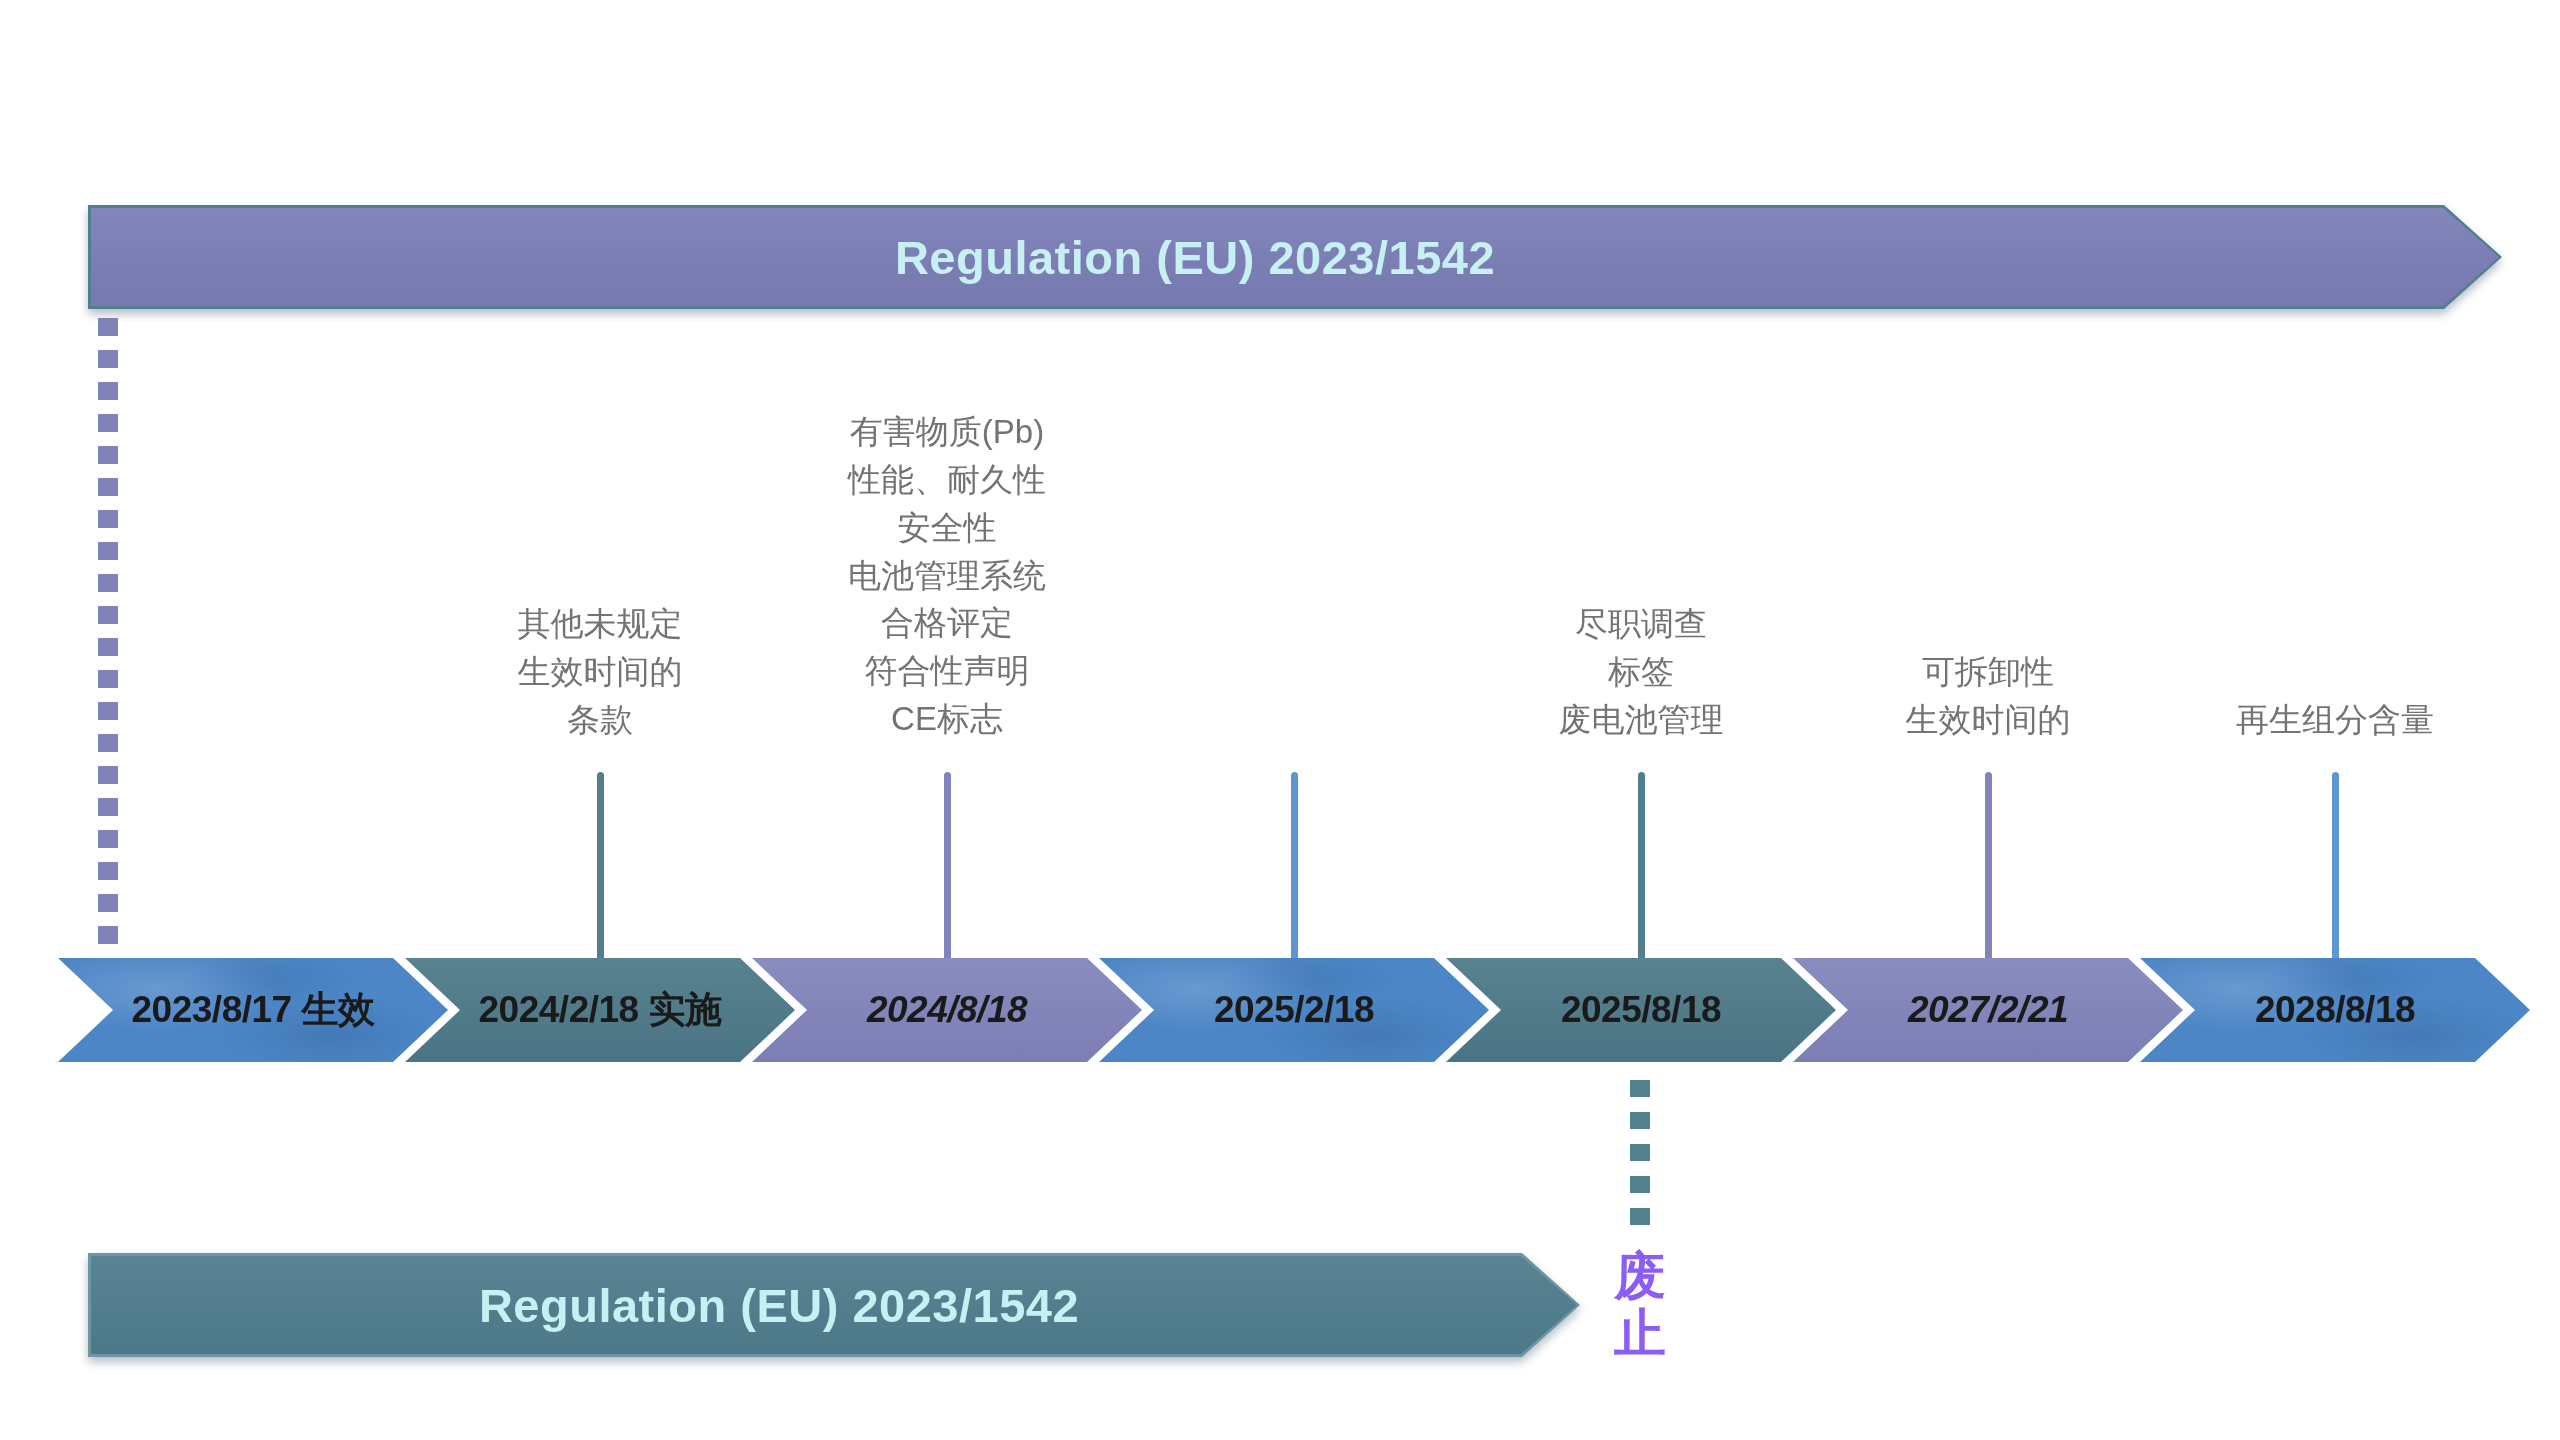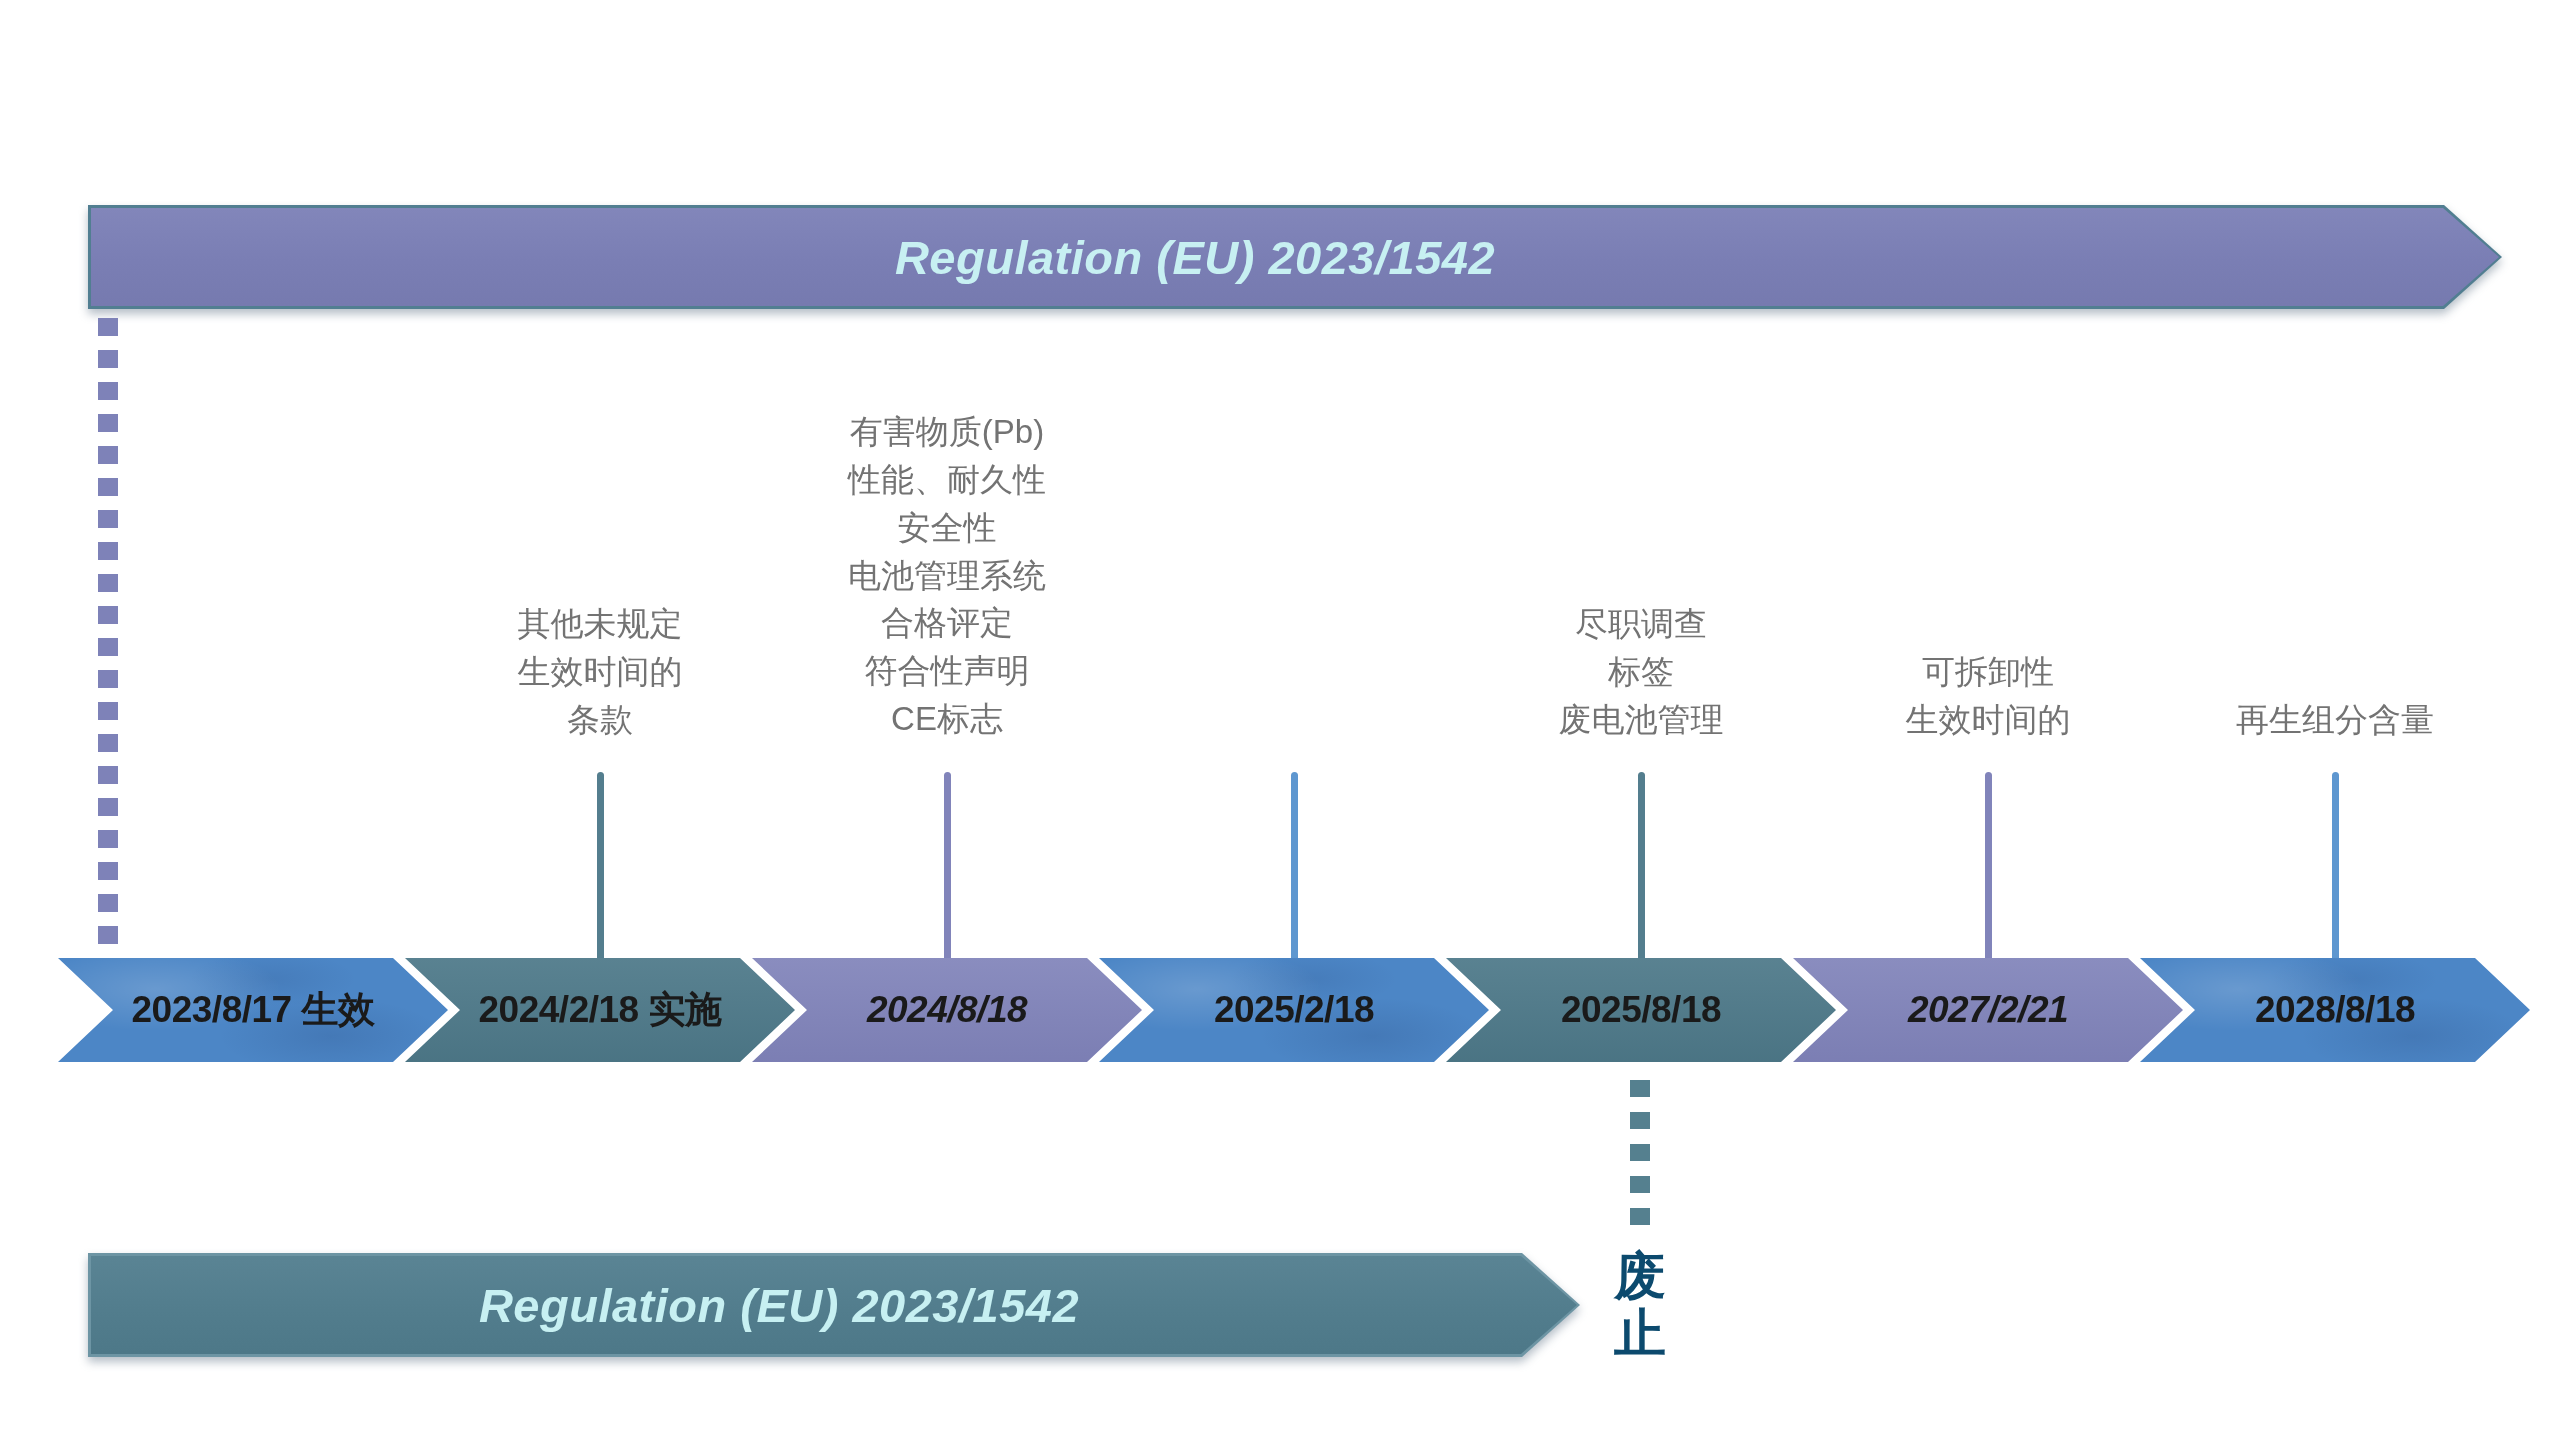--- a/index.html
+++ b/index.html
@@ -23,21 +23,20 @@
     clip-path: polygon(0 0, calc(100% - 58px) 0, 100% 50%, calc(100% - 58px) 100%, 0 100%);
     background: #517e91;
   }
   .banner-fill {
     position: absolute;
     inset: 3px;
     clip-path: polygon(0 0, calc(100% - 56px) 0, 100% 50%, calc(100% - 56px) 100%, 0 100%);
     display: flex;
     align-items: center;
     justify-content: center;
-    font-style: italic;
   }
   .top-banner { left: 88px; top: 205px; width: 2414px; height: 104px; }
   .top-banner .banner-fill {
     background: linear-gradient(180deg, #8286ba 0%, #7a7eb4 55%, #767aaf 100%);
     padding-right: 200px;
   }
   .bottom-banner { left: 88px; top: 1253px; width: 1492px; height: 104px; }
   .bottom-banner .banner-border { background: #6d95a4; }
   .bottom-banner .banner-fill {
     background: linear-gradient(180deg, #5a8494 0%, #527d8d 55%, #4d7888 100%);
@@ -140,21 +139,21 @@
 
   
   .repeal {
     position: absolute;
     left: 1640px;
     top: 1248px;
     transform: translateX(-50%);
     width: 56px;
     font-size: 52px;
     font-weight: bold;
-    color: #0c4a6e;
+    color: #8b5cf6;
     line-height: 1.1;
     text-align: center;
     word-break: break-all;
   }
 </style>
 </head>
 <body>
 
 <div class="canvas">
 

